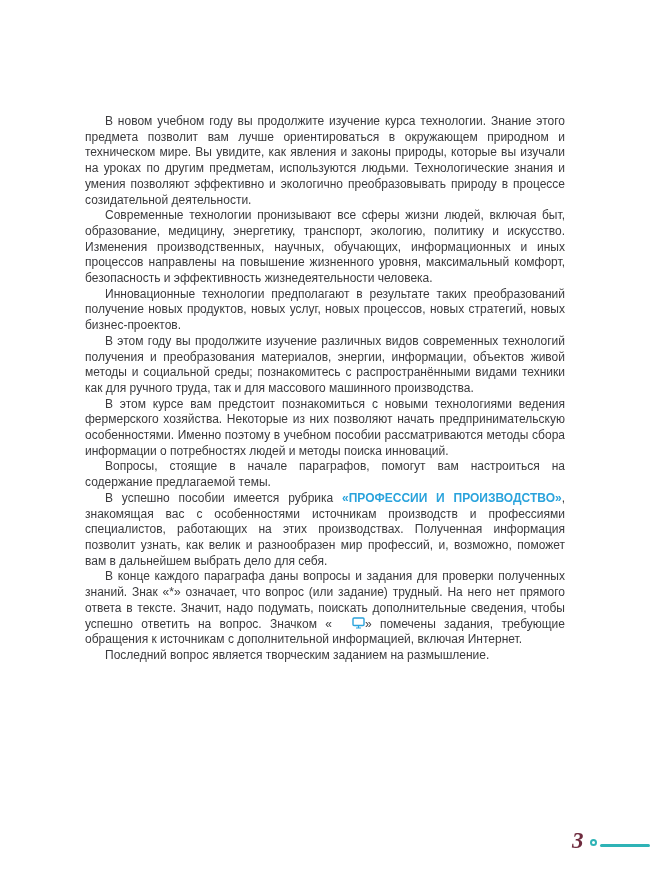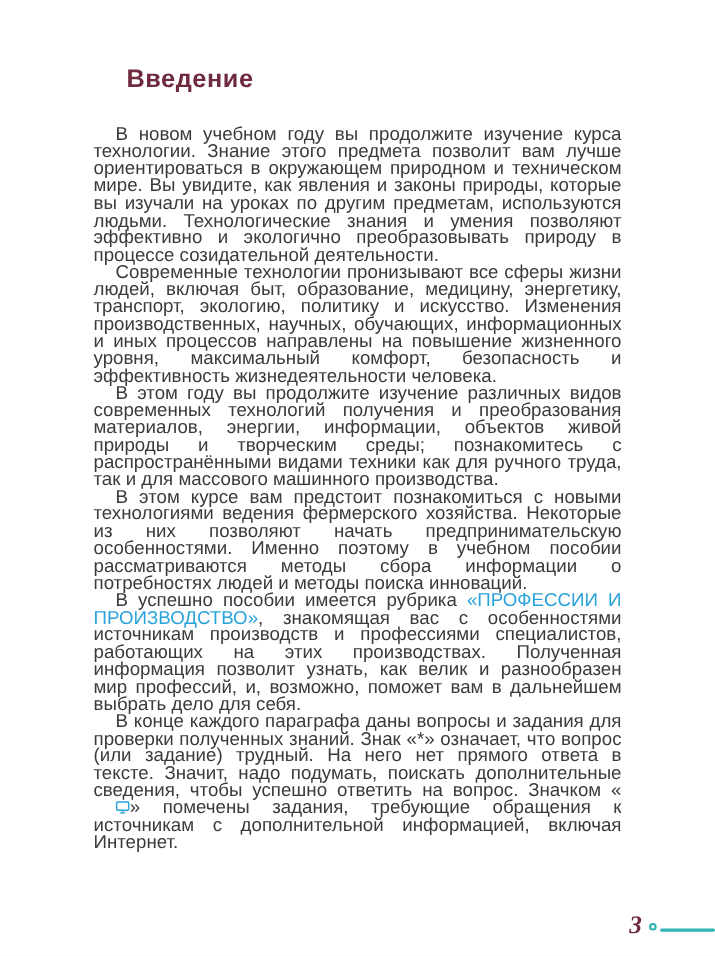--- a/index.html
+++ b/index.html
@@ -27,33 +27,33 @@
     font-size: 23px;
     font-weight: 700;
     letter-spacing: 0.5px;
     color: var(--heading);
   }
   .body-text {
     position: absolute;
     left: 85px;
     top: 114px;
     width: 480px;
-    font-size: 17px;
+    font-size: 12px;
     line-height: 15.7px;
     text-align: justify;
     color: var(--body_text);
     hyphens: auto;
   }
   .body-text p {
     margin: 0;
     text-indent: 20px;
   }
   .rubric {
     color: var(--rubric_blue);
-    font-weight: 400;
+    font-weight: 700;
   }
   .icon-monitor {
     color: var(--rubric_blue);
     display: inline-block;
     vertical-align: -1px;
     line-height: 0;
   }
   .pagenum {
     position: absolute;
     left: 572px;
@@ -83,31 +83,33 @@
     height: 3.5px;
     border-radius: 2px;
     background: var(--footer_teal);
   }
 </style>
 </head>
 <body>
 
 <div class="page">
 
-  <h1 class="title">Введение</h1>
 
   <div class="body-text">
     <p>В новом учебном году вы продолжите изучение курса технологии. Знание этого предмета позволит вам лучше ориентироваться в окружающем природном и техническом мире. Вы увидите, как явления и законы природы, которые вы изучали на уроках по другим предметам, используются людьми. Технологические знания и умения позволяют эффективно и экологично преобразовывать природу в процессе созидательной деятельности.</p>
     <p>Современные технологии пронизывают все сферы жизни людей, включая быт, образование, медицину, энергетику, транспорт, экологию, политику и искусство. Изменения производственных, научных, обучающих, информационных и иных процессов направлены на повышение жизненного уровня, максимальный комфорт, безопасность и эффективность жизнедеятельности человека.</p>
-    <p>В этом году вы продолжите изучение различных видов современных технологий получения и преобразования материалов, энергии, информации, объектов живой природы и творческим среды; познакомитесь с распространёнными видами техники как для ручного труда, так и для массового машинного производства.</p>
+    <p>Инновационные технологии предполагают в результате таких преобразований получение новых продуктов, новых услуг, новых процессов, новых стратегий, новых бизнес-проектов.</p>
+    <p>В этом году вы продолжите изучение различных видов современных технологий получения и преобразования материалов, энергии, информации, объектов живой методы и социальной среды; познакомитесь с распространёнными видами техники как для ручного труда, так и для массового машинного производства.</p>
     <p>В этом курсе вам предстоит познакомиться с новыми технологиями ведения фермерского хозяйства. Некоторые из них позволяют начать предпринимательскую особенностями. Именно поэтому в учебном пособии рассматриваются методы сбора информации о потребностях людей и методы поиска инноваций.</p>
+    <p>Вопросы, стоящие в начале параграфов, помогут вам настроиться на содержание предлагаемой темы.</p>
     <p><span>В успешно пособии имеется рубрика </span><span class="rubric">«ПРОФЕССИИ И ПРОИЗВОДСТВО»</span><span>, знакомящая вас с особенностями источникам производств и профессиями специалистов, работающих на этих производствах. Полученная информация позволит узнать, как велик и разнообразен мир профессий, и, возможно, поможет вам в дальнейшем выбрать дело для себя.</span></p>
     <p><span>В конце каждого параграфа даны вопросы и задания для проверки полученных знаний. Знак «*» означает, что вопрос (или задание) трудный. На него нет прямого ответа в тексте. Значит, надо подумать, поискать дополнительные сведения, чтобы успешно ответить на вопрос. Значком «</span><span class="icon-monitor"><svg width="13" height="12" viewBox="0 0 13 12" aria-hidden="true">
             <rect x="1" y="1" width="11" height="7.5" rx="1" fill="none" stroke="currentColor" stroke-width="1.4"></rect>
             <path d="M4 11h5M6.5 8.7V11" stroke="currentColor" stroke-width="1.2" fill="none"></path>
           </svg></span><span>» помечены задания, требующие обращения к источникам с дополнительной информацией, включая Интернет.</span></p>
+    <p>Последний вопрос является творческим заданием на размышление.</p>
   </div>
 
   <span class="pagenum">3</span>
   <span class="footer-ring"></span>
   <span class="footer-rule"></span>
 
 </div>
 
 </body></html>

